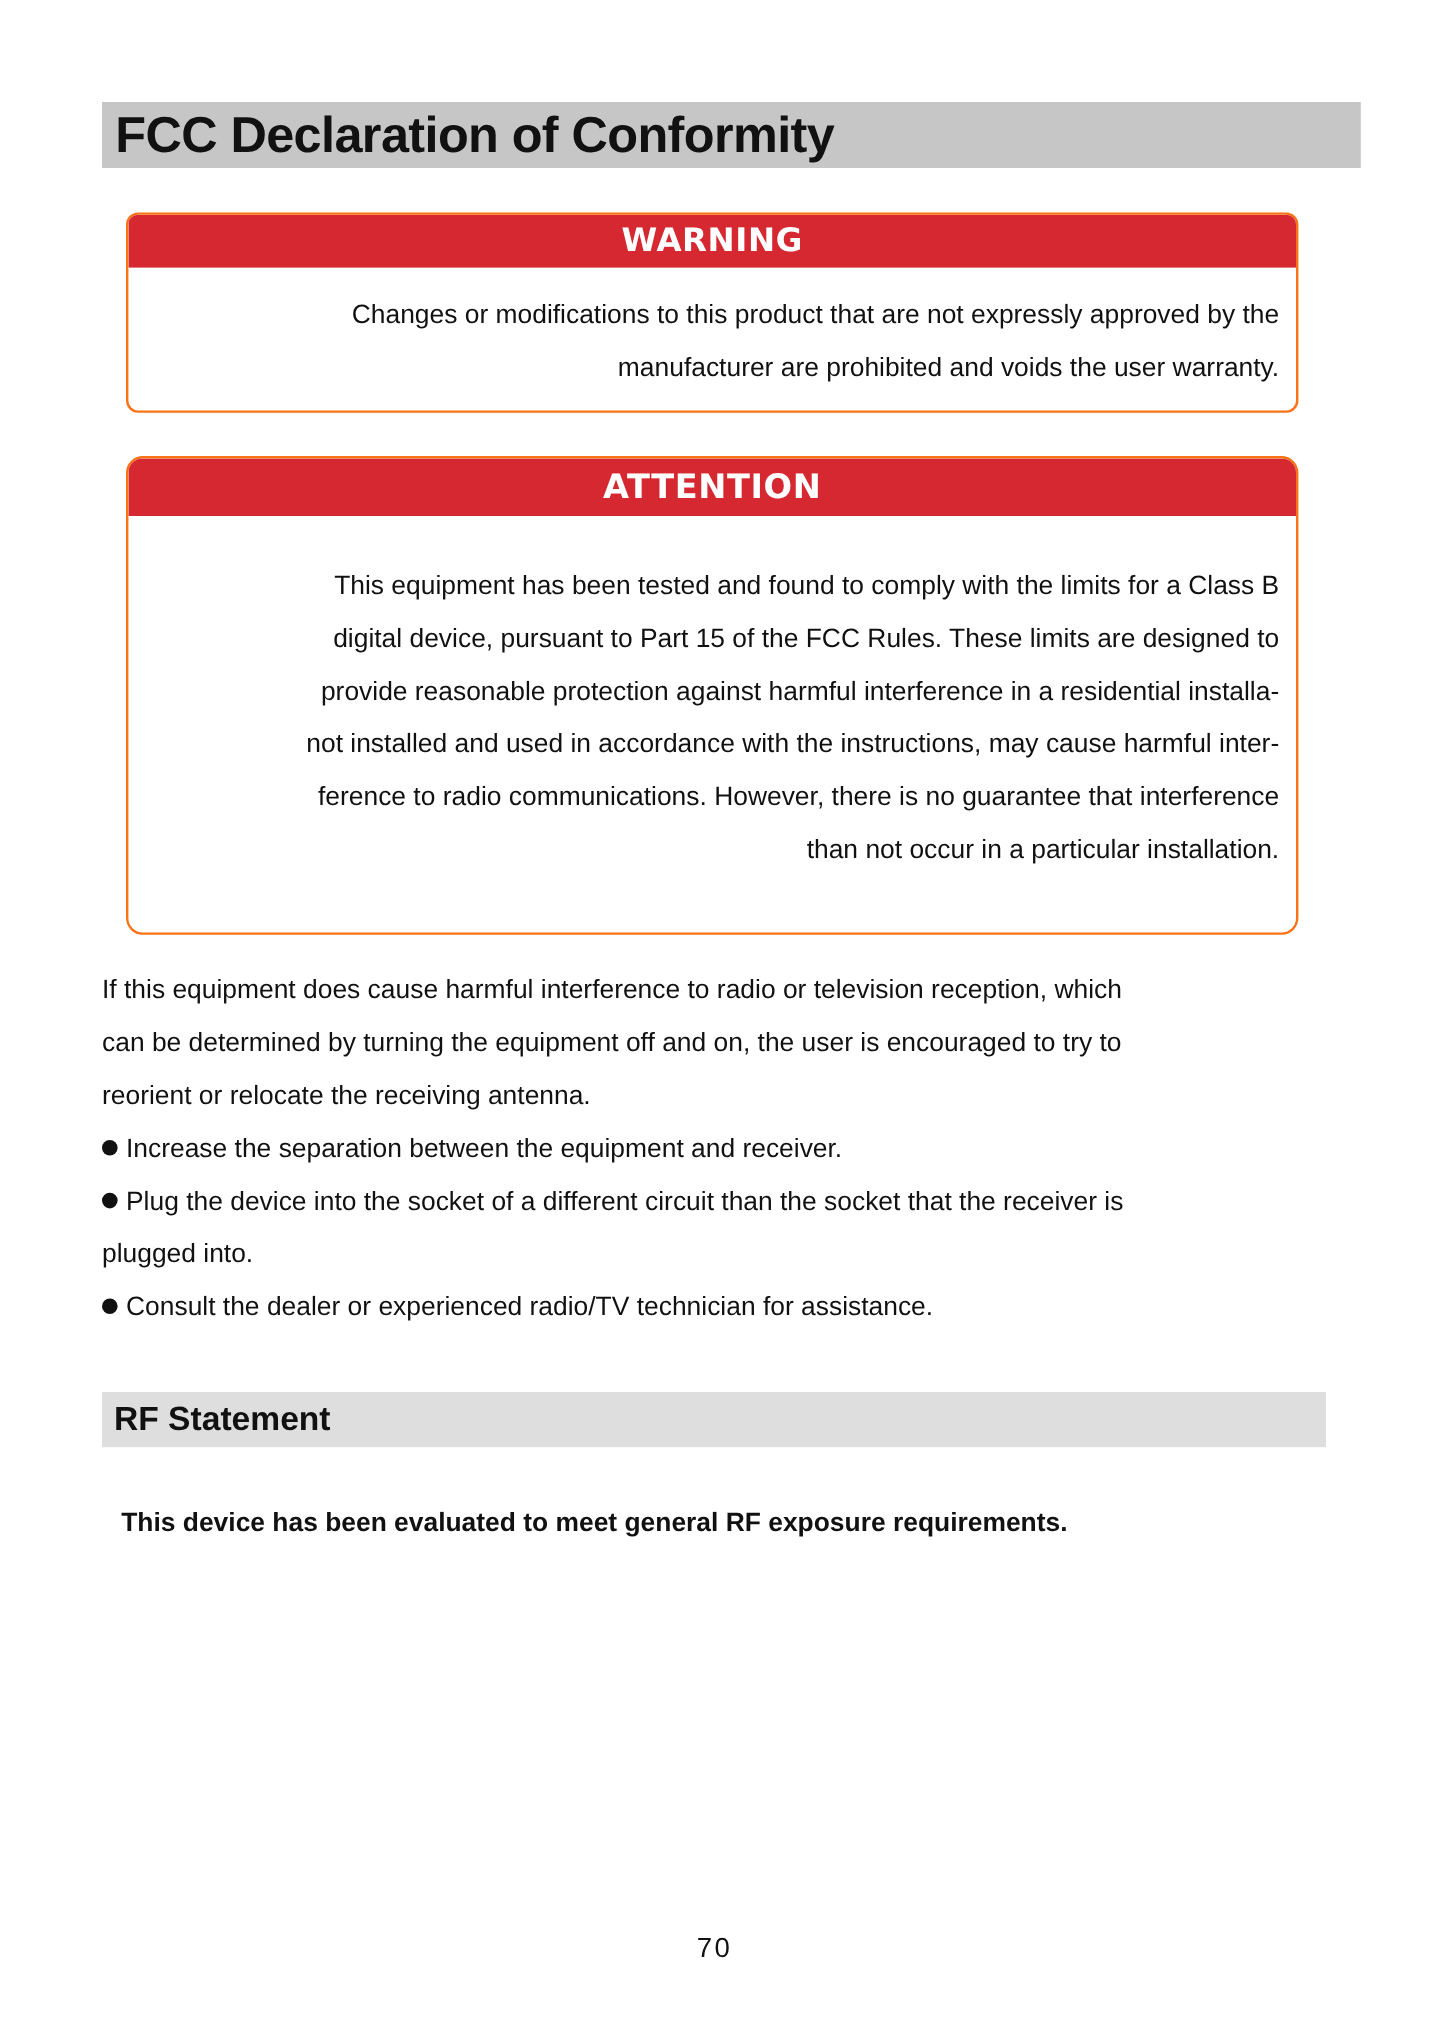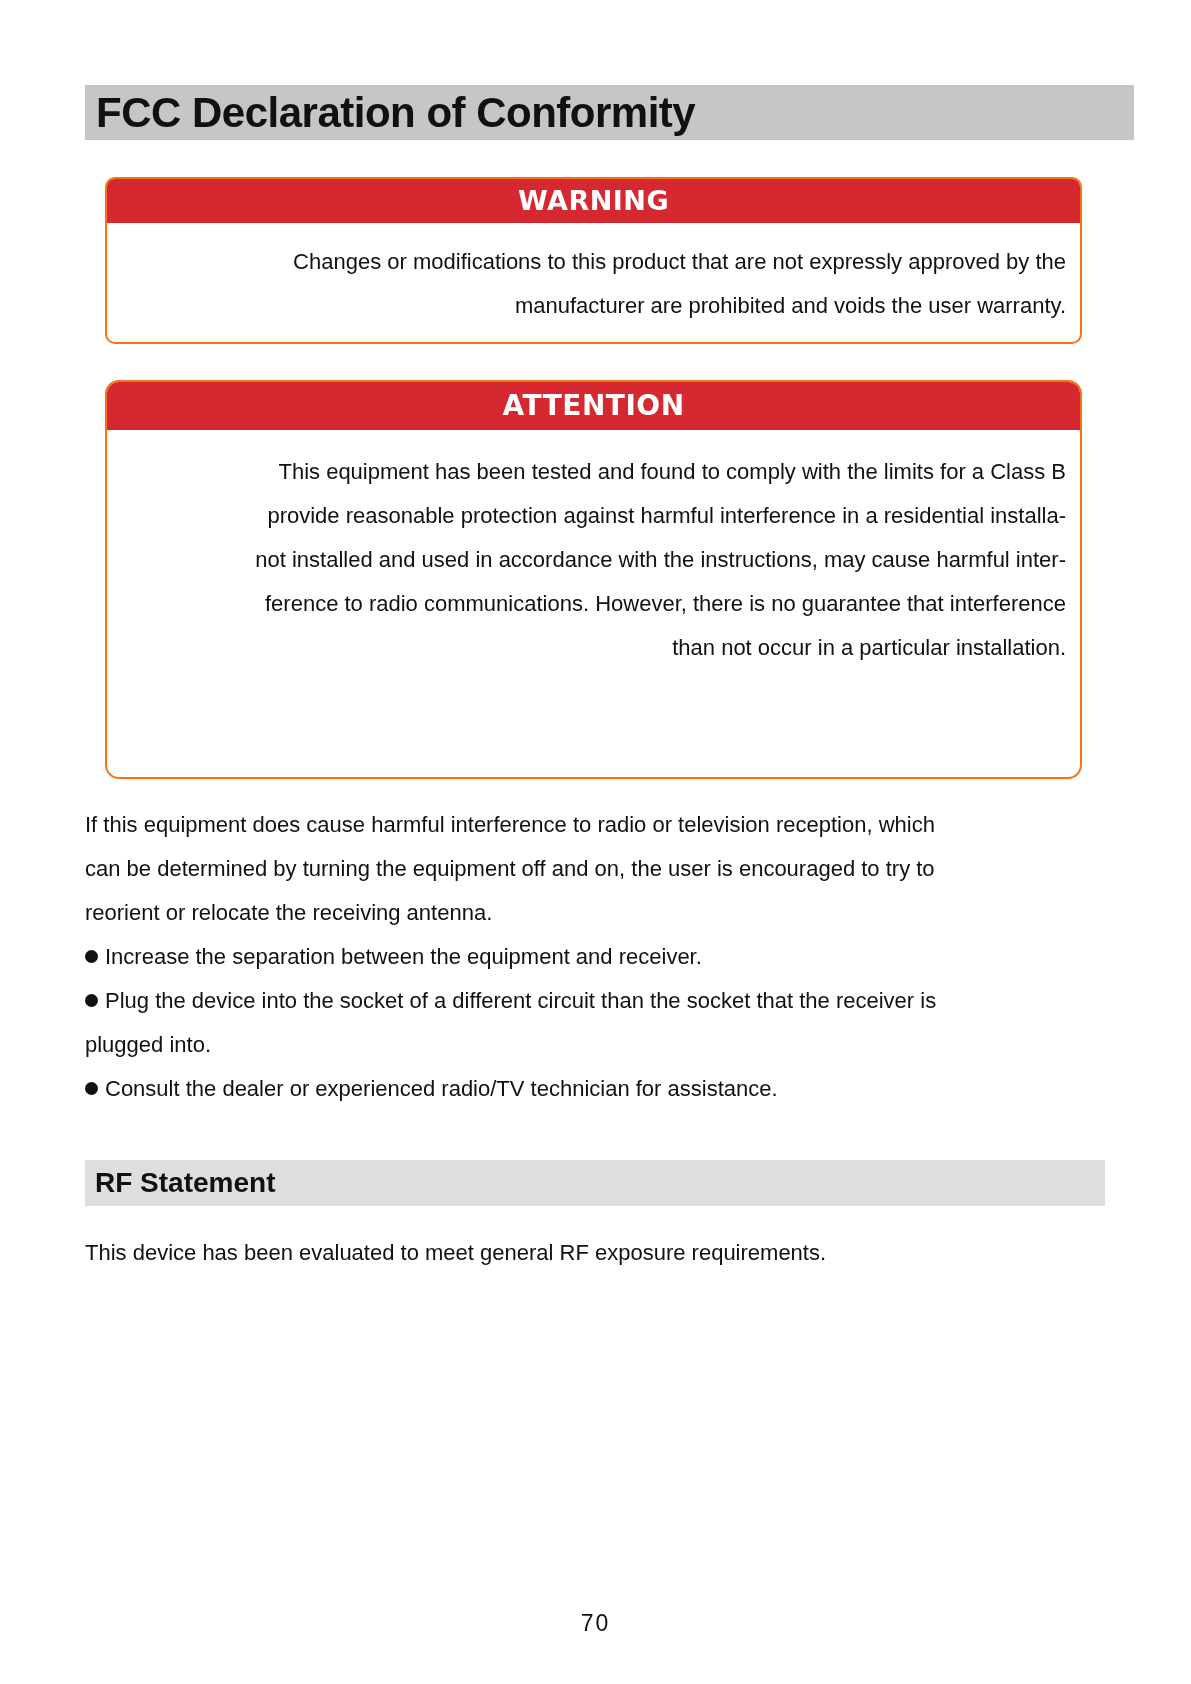--- a/index.html
+++ b/index.html
@@ -56,21 +56,21 @@
   .warning .notice-header { height: 44px; line-height: 44px; font-size: 27px; }
   .attention .notice-header { height: 48px; line-height: 48px; font-size: 28px; }
   .notice-body {
     padding: 0 14px;
     font-size: 22px;
     line-height: 44px;
     color: #111111;
     text-align: right;
   }
   .warning .notice-body { padding-top: 17px; }
-  .attention .notice-body { padding-top: 20px; padding-left: 16px; }
+  .attention .notice-body { padding-top: 36px; padding-left: 16px; }
   .notice-body p { margin: 0; }
   .body-text {
     position: absolute;
     left: 85px;
     top: 803px;
     width: 1010px;
     font-size: 22px;
     line-height: 44px;
     color: #111111;
   }
@@ -101,21 +101,22 @@
     font-weight: bold;
     color: #111111;
   }
   .rf-text {
     position: absolute;
     left: 85px;
     top: 1231px;
     font-size: 22px;
     line-height: 44px;
     color: #111111;
-    margin: 0;
+    margin: 16px;
+    font-weight: bold;
   }
   .page-number {
     position: absolute;
     left: 0;
     width: 1191px;
     top: 1610px;
     text-align: center;
     font-size: 23px;
     letter-spacing: 2px;
     color: #111111;
@@ -133,20 +134,21 @@
   <div class="notice-body">
     <p>Changes or modifications to this product that are not expressly approved by the</p>
     <p>manufacturer are prohibited and voids the user warranty.</p>
   </div>
 </div>
 
 <div class="notice-box attention">
   <div class="notice-header">ATTENTION</div>
   <div class="notice-body">
     <p>This equipment has been tested and found to comply with the limits for a Class B</p>
+    <p>digital device, pursuant to Part 15 of the FCC Rules. These limits are designed to</p>
     <p>provide reasonable protection against harmful interference in a residential installa-</p>
     <p>not installed and used in accordance with the instructions, may cause harmful inter-</p>
     <p>ference to radio communications. However, there is no guarantee that interference</p>
     <p>than not occur in a particular installation.</p>
   </div>
 </div>
 
 <div class="body-text">
   <p>If this equipment does cause harmful interference to radio or television reception, which</p>
   <p>can be determined by turning the equipment off and on, the user is encouraged to try to</p>

